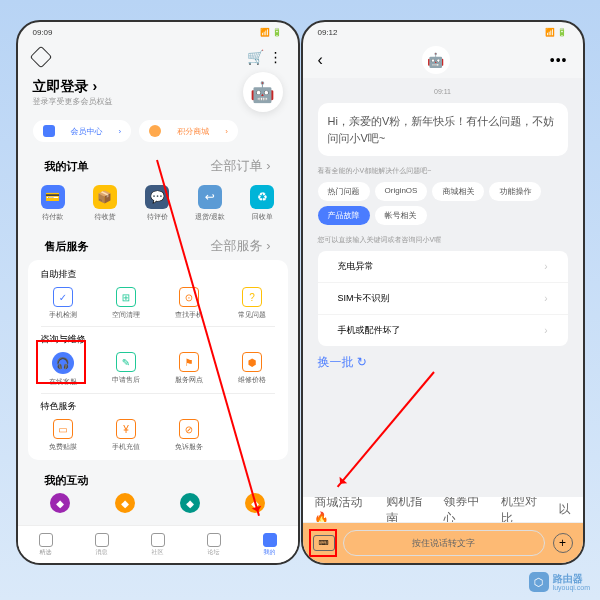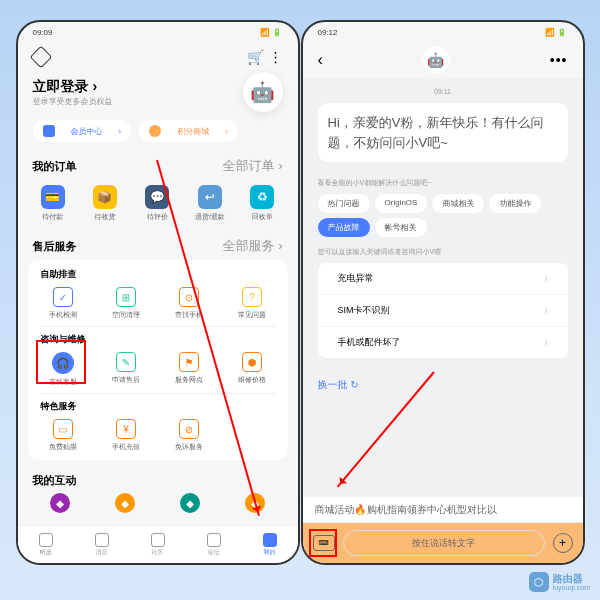--- a/index.html
+++ b/index.html
@@ -14,34 +14,34 @@
 .login-row{display:flex;justify-content:space-between;align-items:center;padding:0 15px 8px}
 .login-title{font-size:14px;font-weight:600}
 .login-sub{font-size:8px;color:#999}
 .avatar-big{width:40px;height:40px;background:#fff;border-radius:50%;display:flex;align-items:center;justify-content:center;font-size:20px;box-shadow:0 2px 8px rgba(0,0,0,0.1)}
 .pills-row{display:flex;gap:8px;padding:0 15px 10px}
 .pill{background:#fff;border-radius:16px;padding:5px 10px;font-size:8px;display:flex;align-items:center;gap:16px}
 .pill-blue{color:#4a7cff}
 .pill-orange{color:#ff8c42}
 .badge-b{width:12px;height:12px;background:#4a7cff;border-radius:3px;display:inline-block}
 .badge-o{width:12px;height:12px;background:#ffa94d;border-radius:50%;display:inline-block}
-.sec-head{display:flex;justify-content:space-between;align-items:center;padding:5px 15px}
+.sec-head{display:flex;justify-content:space-between;align-items:center;padding:5px 27px}
 .sec-title{font-size:11px;font-weight:600}
 .sec-link{font-size:13px;color:#999}
 .grid5{display:grid;grid-template-columns:repeat(5,1fr);padding:5px 10px 10px;gap:2px}
 .gitem{display:flex;flex-direction:column;align-items:center;gap:3px}
 .gicon{width:24px;height:24px;border-radius:6px;display:flex;align-items:center;justify-content:center;font-size:12px}
 .gitem-label{font-size:7px;color:#666}
 .i-blue{background:#4a7cff;color:#fff}
 .i-yellow{background:#ffc107;color:#fff}
 .i-darkblue{background:#3d5a80;color:#fff}
 .i-lightblue{background:#5b9bd5;color:#fff}
 .i-cyan{background:#00b4d8;color:#fff}
 .card{background:#fff;margin:0 10px 8px;border-radius:10px;padding:8px 5px}
-.card-title{font-size:9px;font-weight:700;padding:0 8px 6px}
+.card-title{font-size:9px;font-weight:400;padding:0 8px 6px}
 .grid4{display:grid;grid-template-columns:repeat(4,1fr);gap:2px}
 .oicon{width:20px;height:20px;border:1.5px solid;border-radius:4px;display:flex;align-items:center;justify-content:center;font-size:10px}
 .oc-blue{border-color:#4a7cff;color:#4a7cff}
 .oc-teal{border-color:#20c997;color:#20c997}
 .oc-orange{border-color:#fd7e14;color:#fd7e14}
 .oc-yellow{border-color:#ffc107;color:#ffc107}
 .headset{width:22px;height:22px;background:#4a7cff;border-radius:50%;display:flex;align-items:center;justify-content:center;color:#fff;font-size:11px}
 .divider{height:1px;background:#eee;margin:6px 8px}
 .grid4b{display:grid;grid-template-columns:repeat(4,1fr);padding:0 10px}
 .coin{width:20px;height:20px;border-radius:50%;display:flex;align-items:center;justify-content:center;font-size:10px;color:#fff}
@@ -53,32 +53,32 @@
 .navitem.active{color:#4a7cff}
 .navicon{width:14px;height:14px;border:1px solid currentColor;border-radius:3px}
 .navicon.filled{background:#4a7cff;border-color:#4a7cff}
 
 .chat-head{height:36px;display:flex;justify-content:space-between;align-items:center;padding:0 15px}
 .back{font-size:16px}
 .dots{font-size:14px;letter-spacing:1px}
 .avatar-sm{width:28px;height:28px;background:#fff;border-radius:50%;margin:0 auto;display:flex;align-items:center;justify-content:center;font-size:14px}
 .chat-body{padding:10px 15px;background:#f0f1f3;height:calc(100% - 20px - 36px - 60px);overflow:hidden}
 .timestamp{text-align:center;font-size:7px;color:#999;margin-bottom:8px}
-.bubble{background:#fff;border-radius:10px;padding:10px;font-size:13px;line-height:1.5;margin-bottom:16px;color:#555}
+.bubble{background:#fff;border-radius:10px;padding:10px;font-size:11px;line-height:1.5;margin-bottom:10px;color:#555}
 .hint{font-size:7px;color:#999;margin-bottom:6px}
 .chip-row{display:flex;flex-wrap:wrap;gap:5px;margin-bottom:10px}
 .chip{background:#fff;border-radius:12px;padding:4px 10px;font-size:8px;color:#555}
 .chip.blue{background:#4a7cff;color:#fff}
 .li{background:#fff;font-size:9px;padding:9px 20px;display:flex;justify-content:space-between;align-items:center}
 .li:first-of-type{border-radius:8px 8px 0 0}
 .li:last-of-type{border-radius:0 0 8px 8px}
 .li+.li{border-top:1px solid #f3f3f3}
 .chev{color:#ccc;font-size:10px}
-.refresh{font-size:10px;color:#4a7cff;margin-top:20px}
-.topic-bar{position:absolute;bottom:40px;left:0;right:0;height:26px;background:#fff;display:flex;align-items:center;gap:0;padding:0 12px;font-size:10px;color:#666;overflow:hidden;border-bottom:1px solid #eee}
+.refresh{font-size:12px;color:#4a7cff;margin-top:8px}
+.topic-bar{position:absolute;bottom:40px;left:0;right:0;height:26px;background:#fff;display:flex;align-items:center;gap:12px;padding:0 12px;font-size:12px;color:#666;overflow:hidden;border-bottom:1px solid #eee}
 .input-bar{position:absolute;bottom:0;left:0;right:0;height:40px;background:#fdba74;display:flex;align-items:center;gap:8px;padding:0 10px}
 .kb-icon{width:22px;height:16px;border:1.5px solid #666;border-radius:3px;display:flex;align-items:center;justify-content:center;font-size:7px}
 .voice-btn{flex:1;border:1px solid #ddd;border-radius:16px;height:26px;display:flex;align-items:center;justify-content:center;font-size:9px;color:#666}
 .plus{width:20px;height:20px;border:1.5px solid #666;border-radius:50%;display:flex;align-items:center;justify-content:center;font-size:12px}
 .redbox{position:absolute;border:2px solid red}
 .arrow{position:absolute;width:2px;background:red;transform-origin:top center}
 .arrow::after{content:'';position:absolute;bottom:-1px;left:-4px;border:5px solid transparent;border-top-color:red}
 .watermark{position:absolute;bottom:8px;right:10px;display:flex;align-items:center;gap:4px;color:#fff;font-size:10px;opacity:0.9}
 .wm-icon{width:20px;height:20px;background:#5b9bd5;border-radius:5px;display:flex;align-items:center;justify-content:center;color:#fff;font-size:11px}
 .wm-text{display:flex;flex-direction:column;line-height:1}

